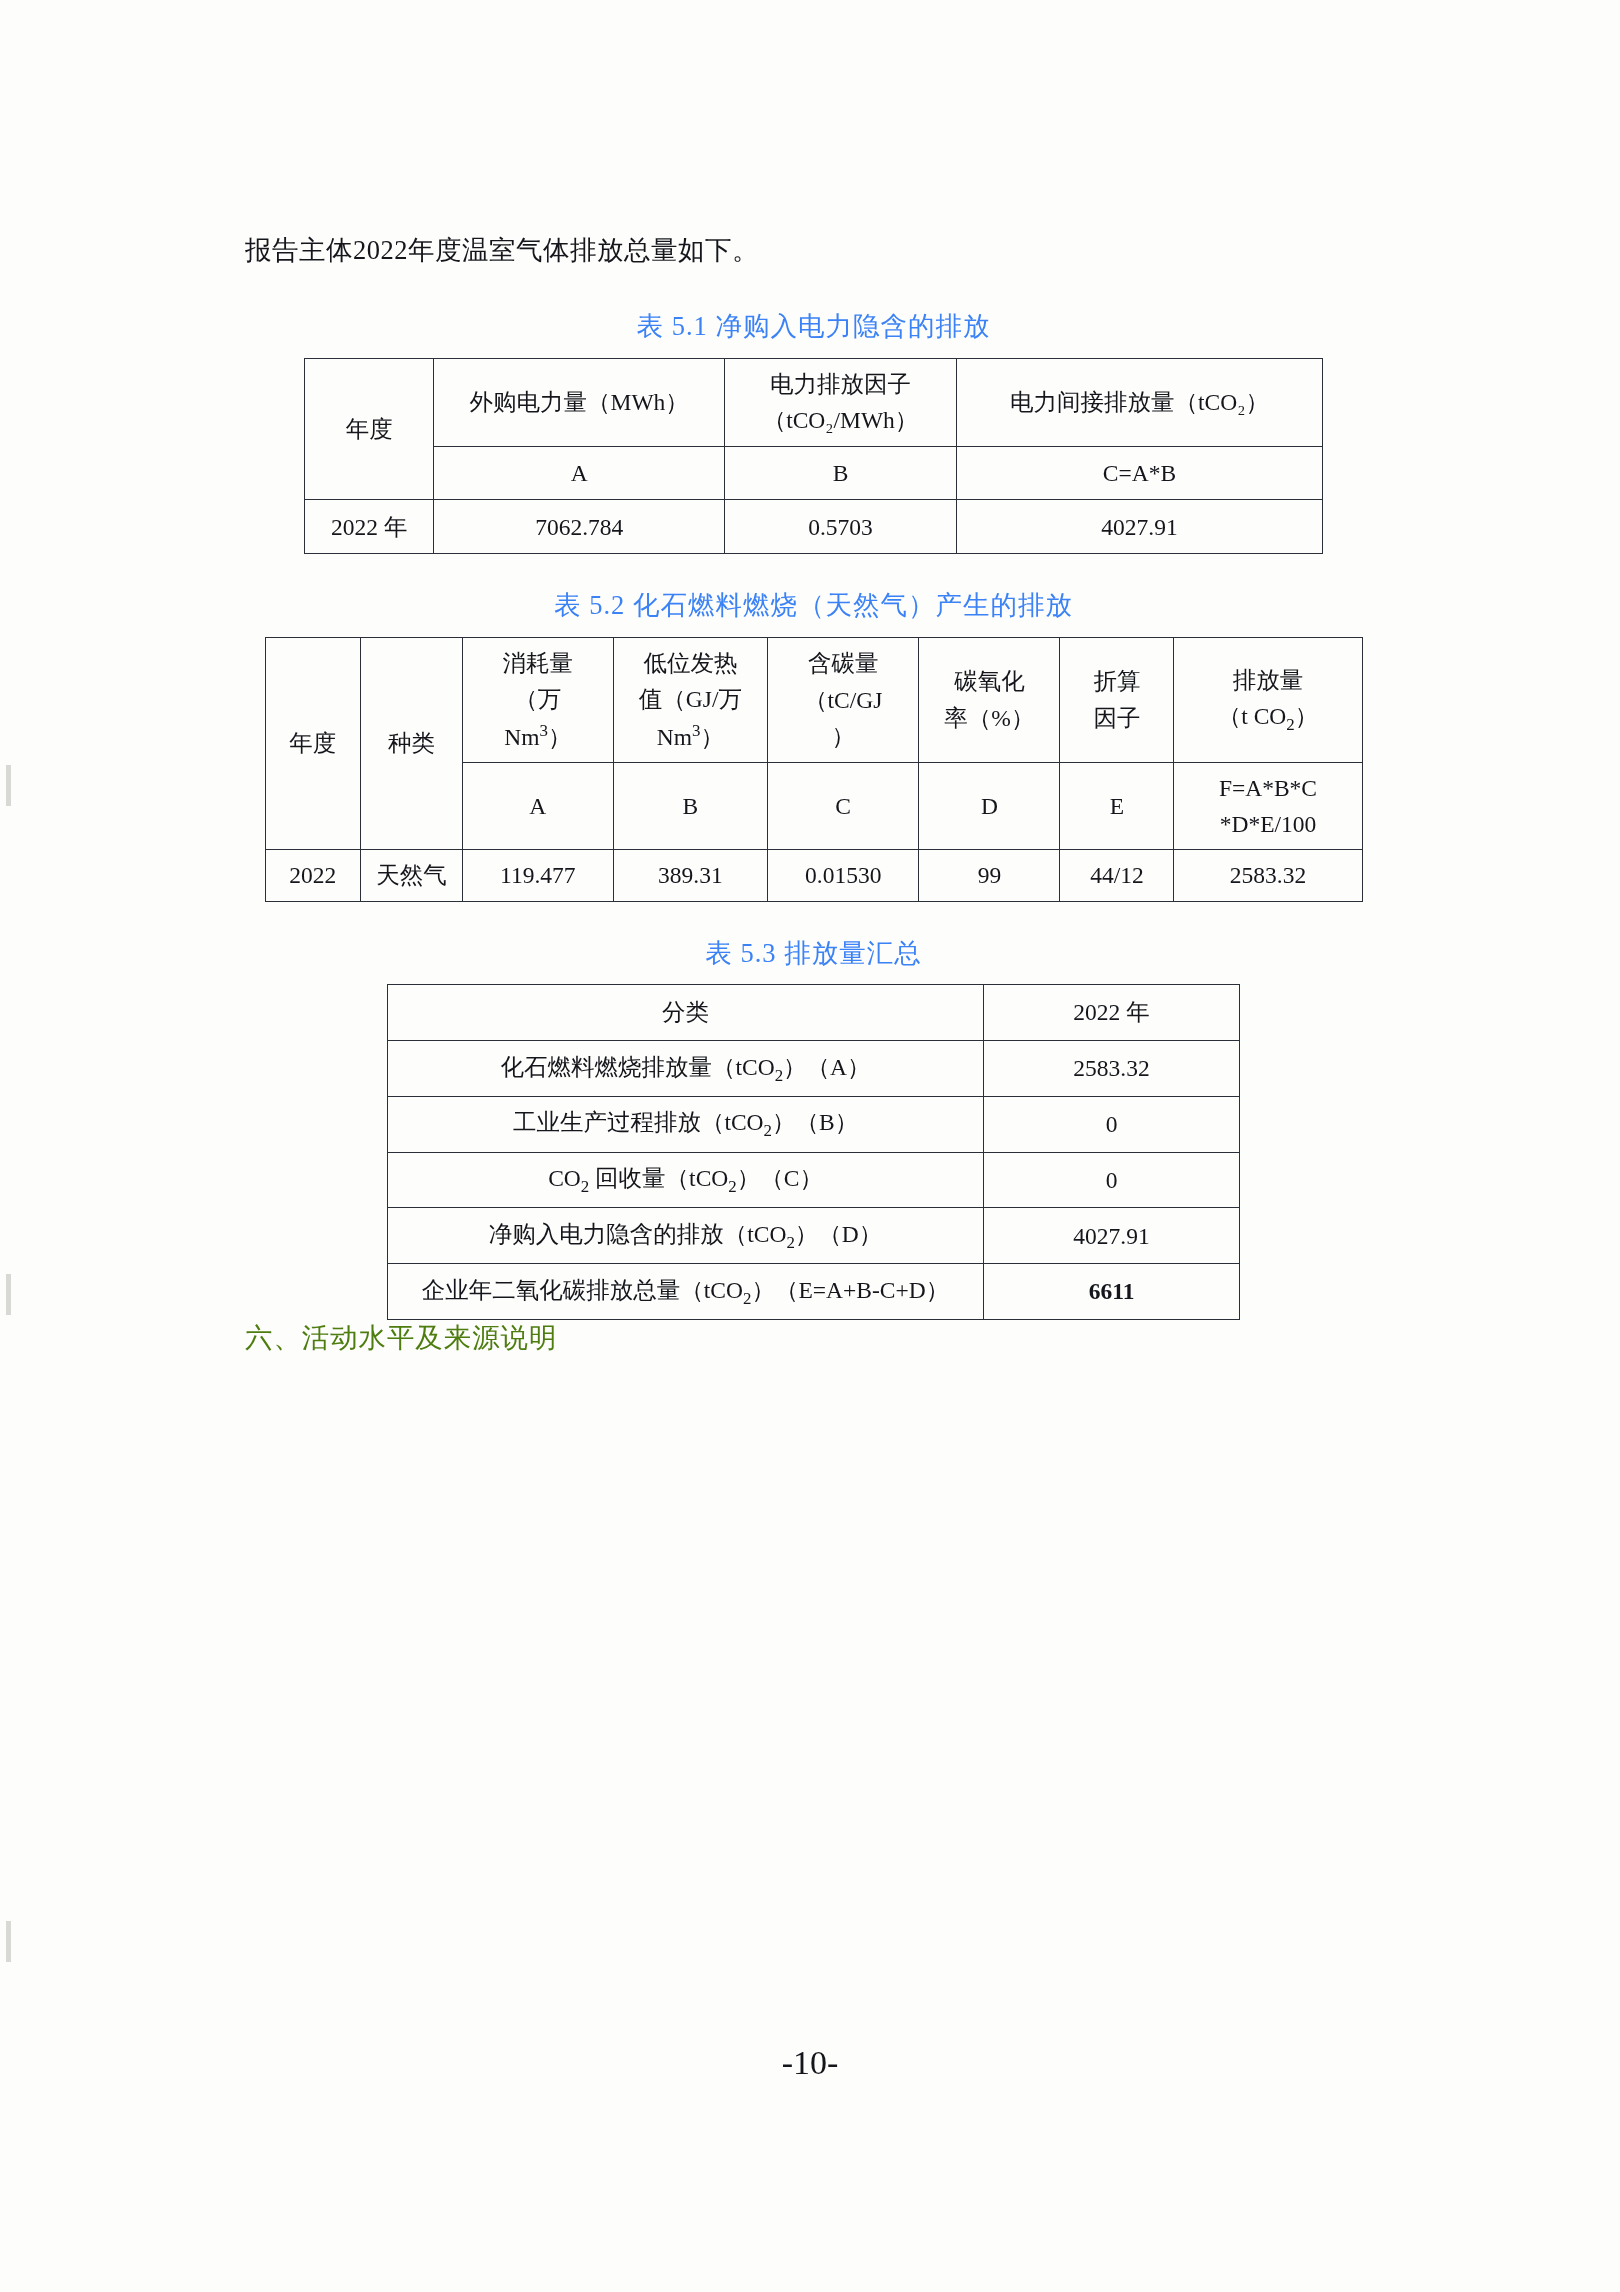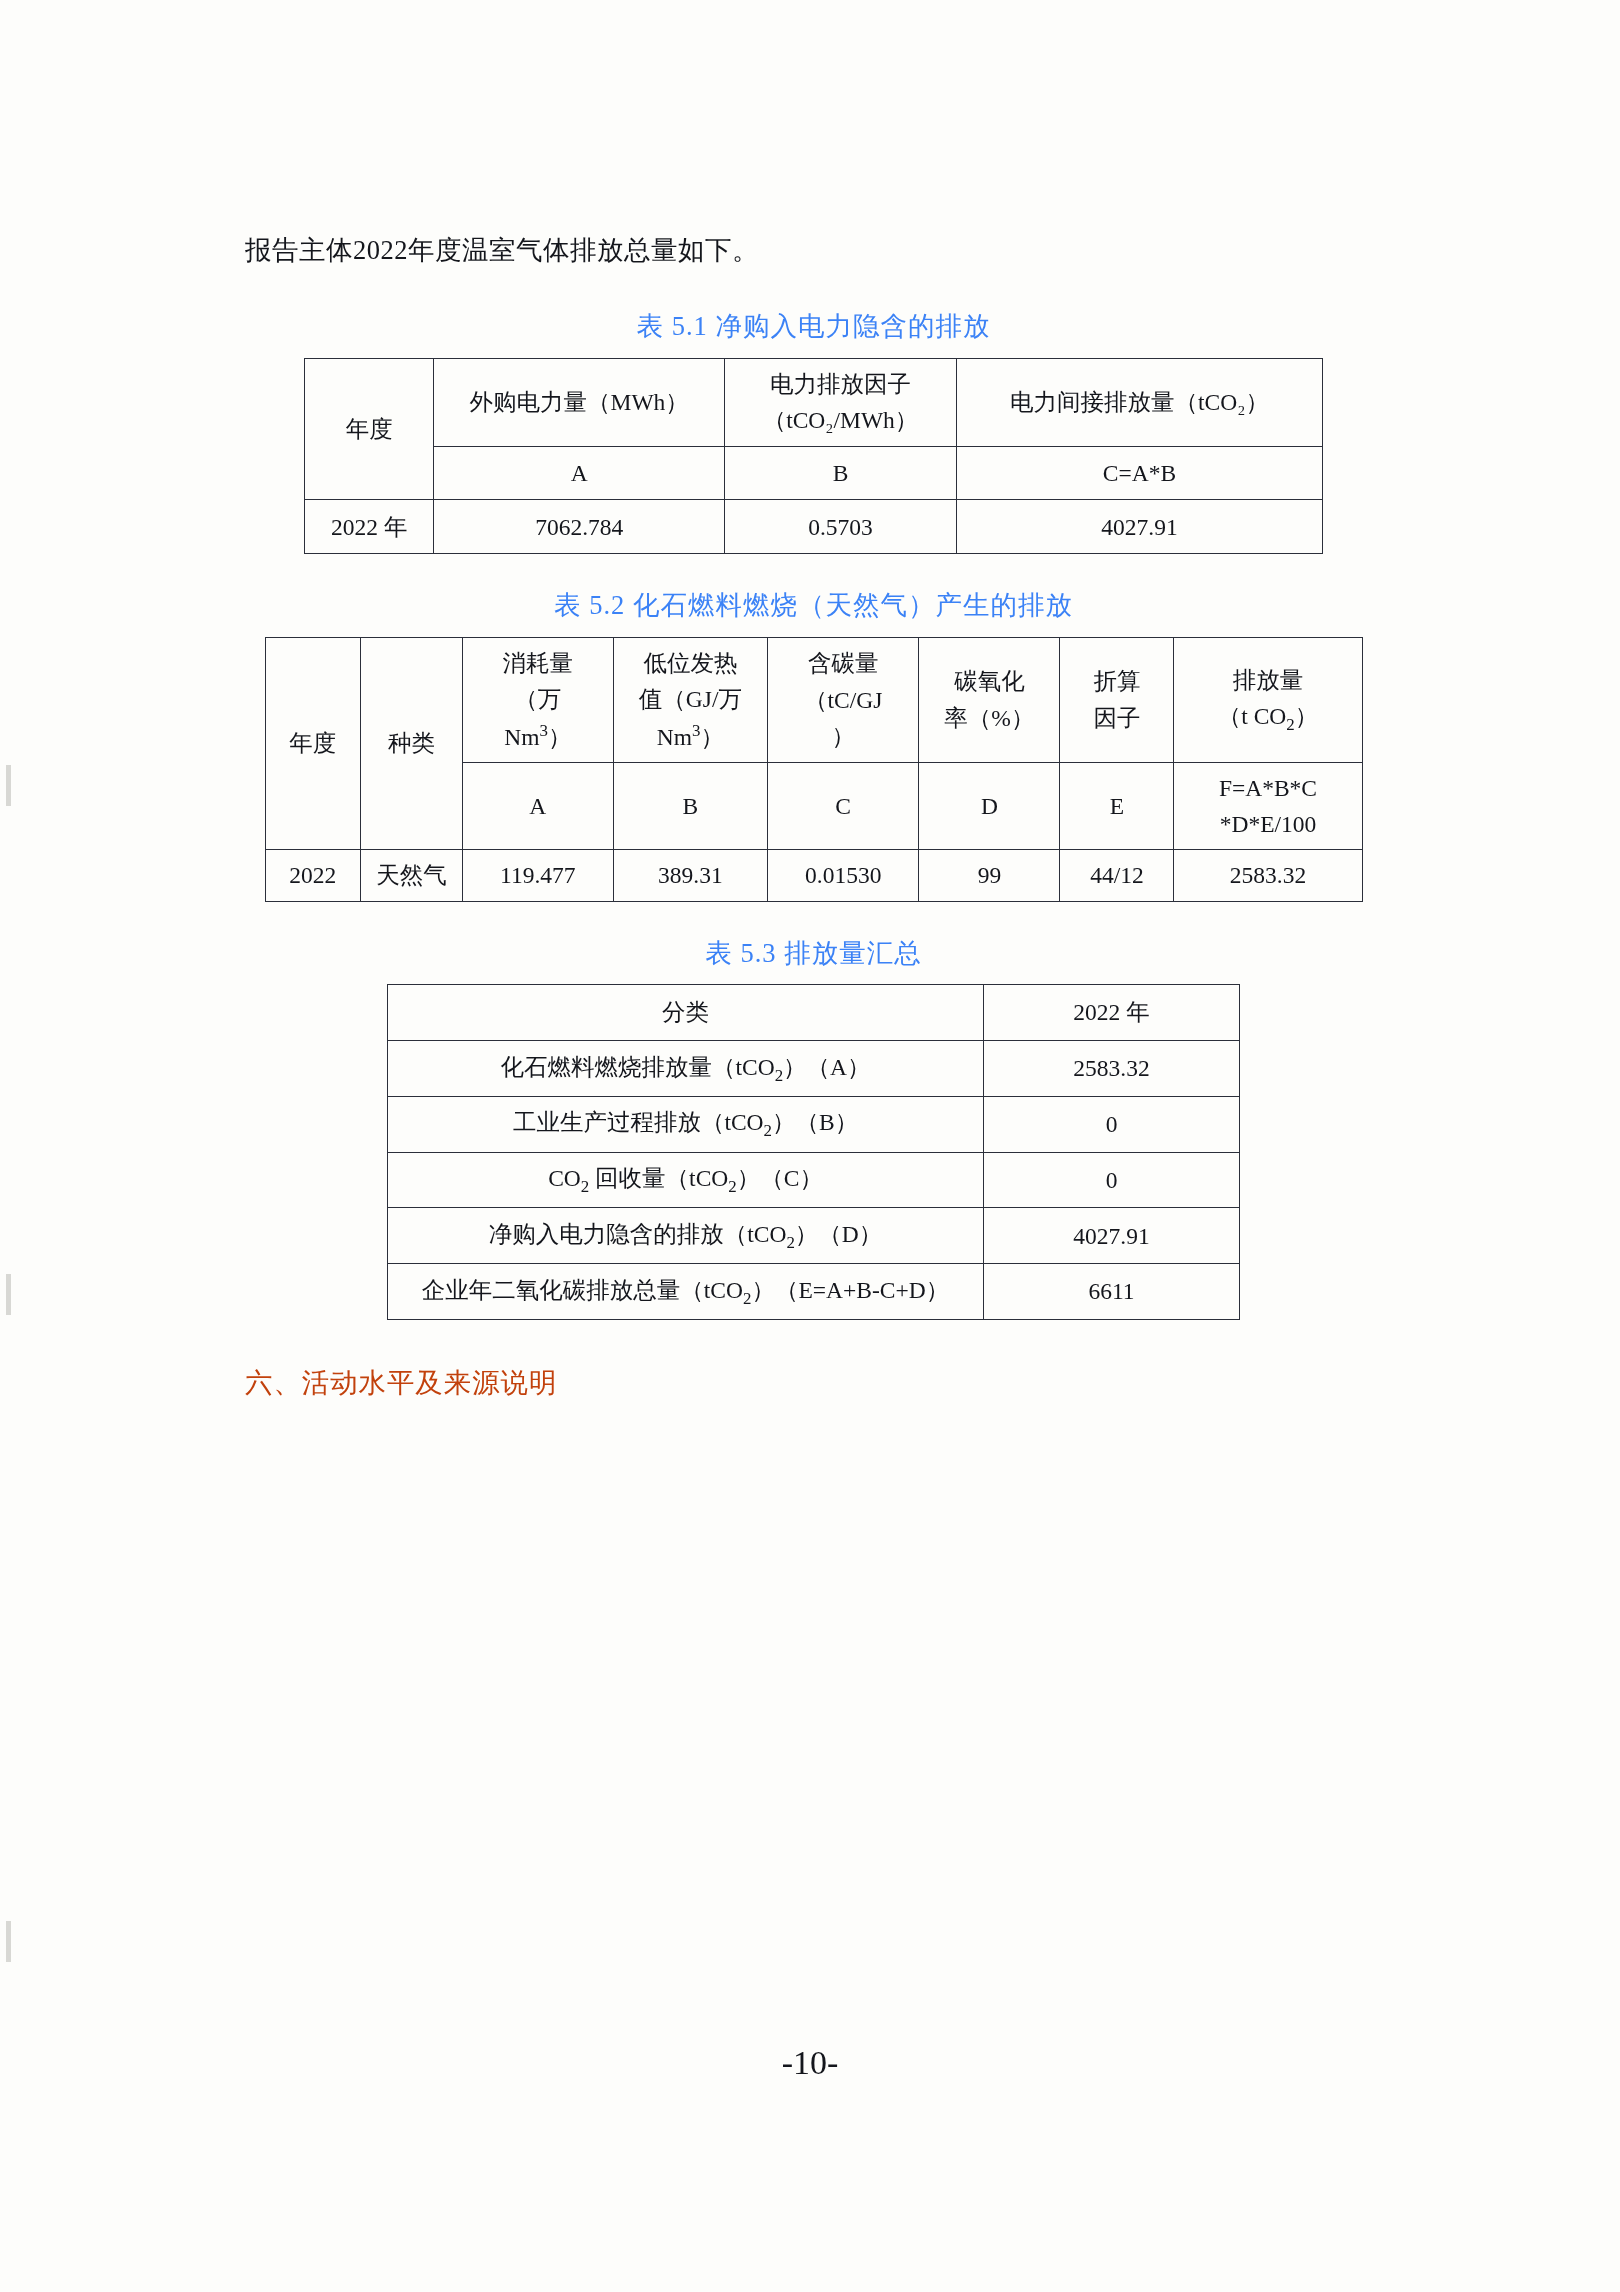--- a/index.html
+++ b/index.html
@@ -80,27 +80,26 @@
   #table52 .c5 { width: 147px; }
   #table52 .c6 { width: 137px; }
   #table52 .c7 { width: 108px; }
   #table52 .c8 { width: 186px; }
 
   
   #table53 { width: 853px; margin: 0 auto; }
   #table53 td { height: 41px; }
   #table53 .c-cat { width: 603px; }
   #table53 .c-val { width: 250px; }
-  .bold { font-weight: normal; }
+  .bold { font-weight: bold; }
 
   .section-head {
     font-size: 27.4px;
-    margin-top: 45px;
     letter-spacing: 1px;
-    color: #c2410c;
+    color: #4d7c0f;
   }
   .body-para {
     font-size: 27.4px;
     line-height: 2.05;
     margin-top: 29px;
     text-indent: 55px;
     letter-spacing: 0.6px;
     color: #14161c;
   }
   .pagenum {

